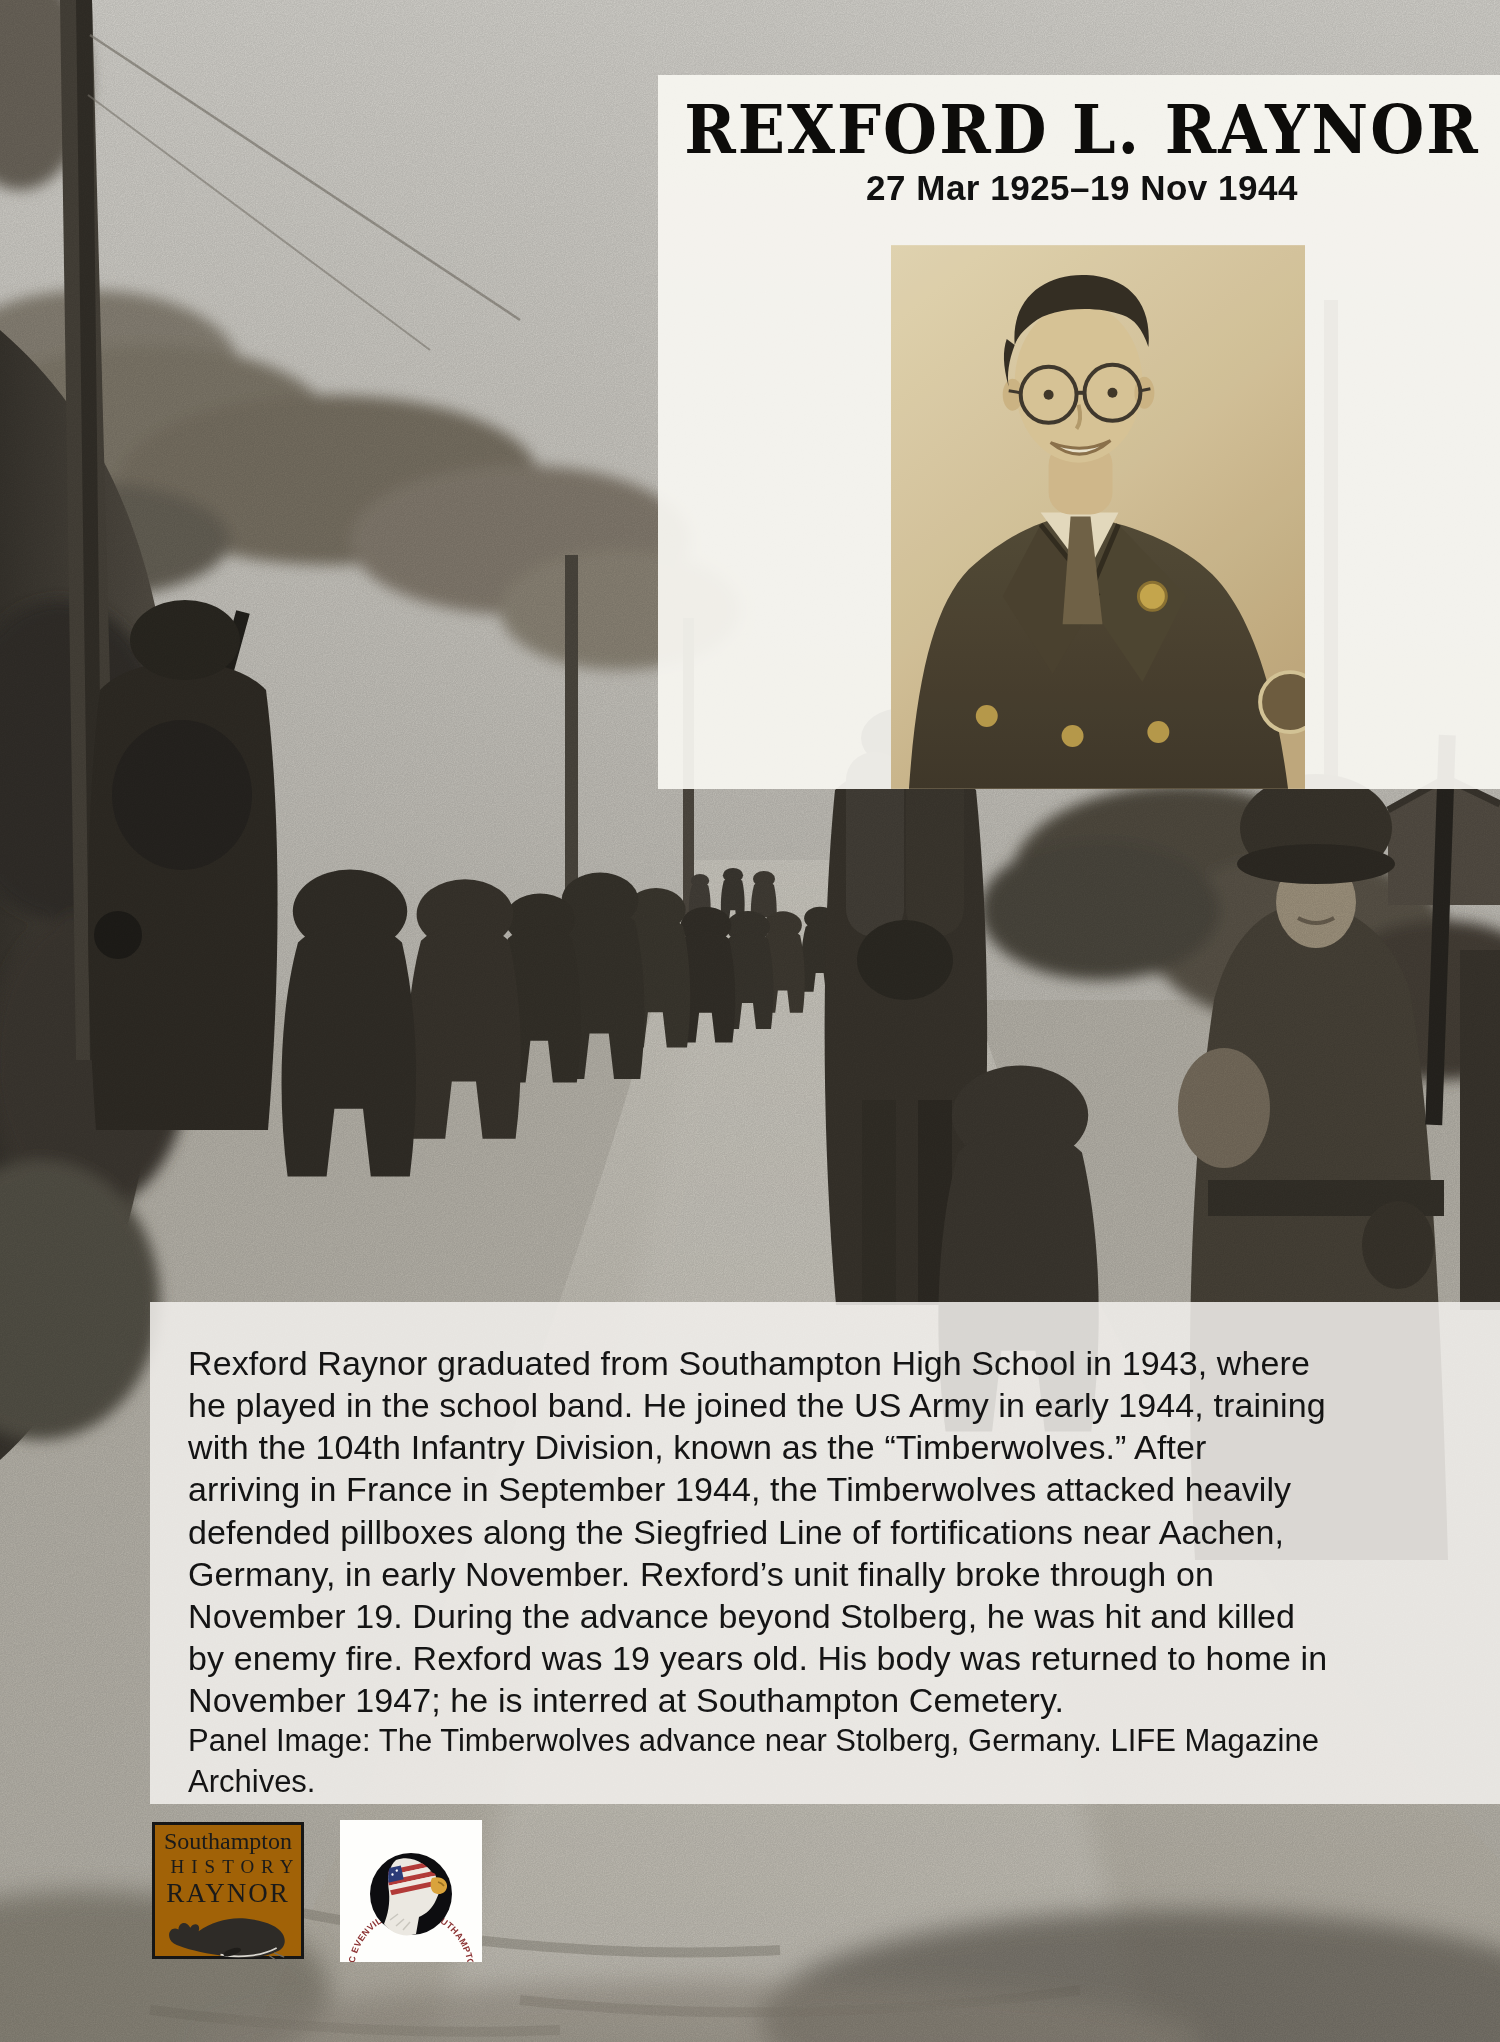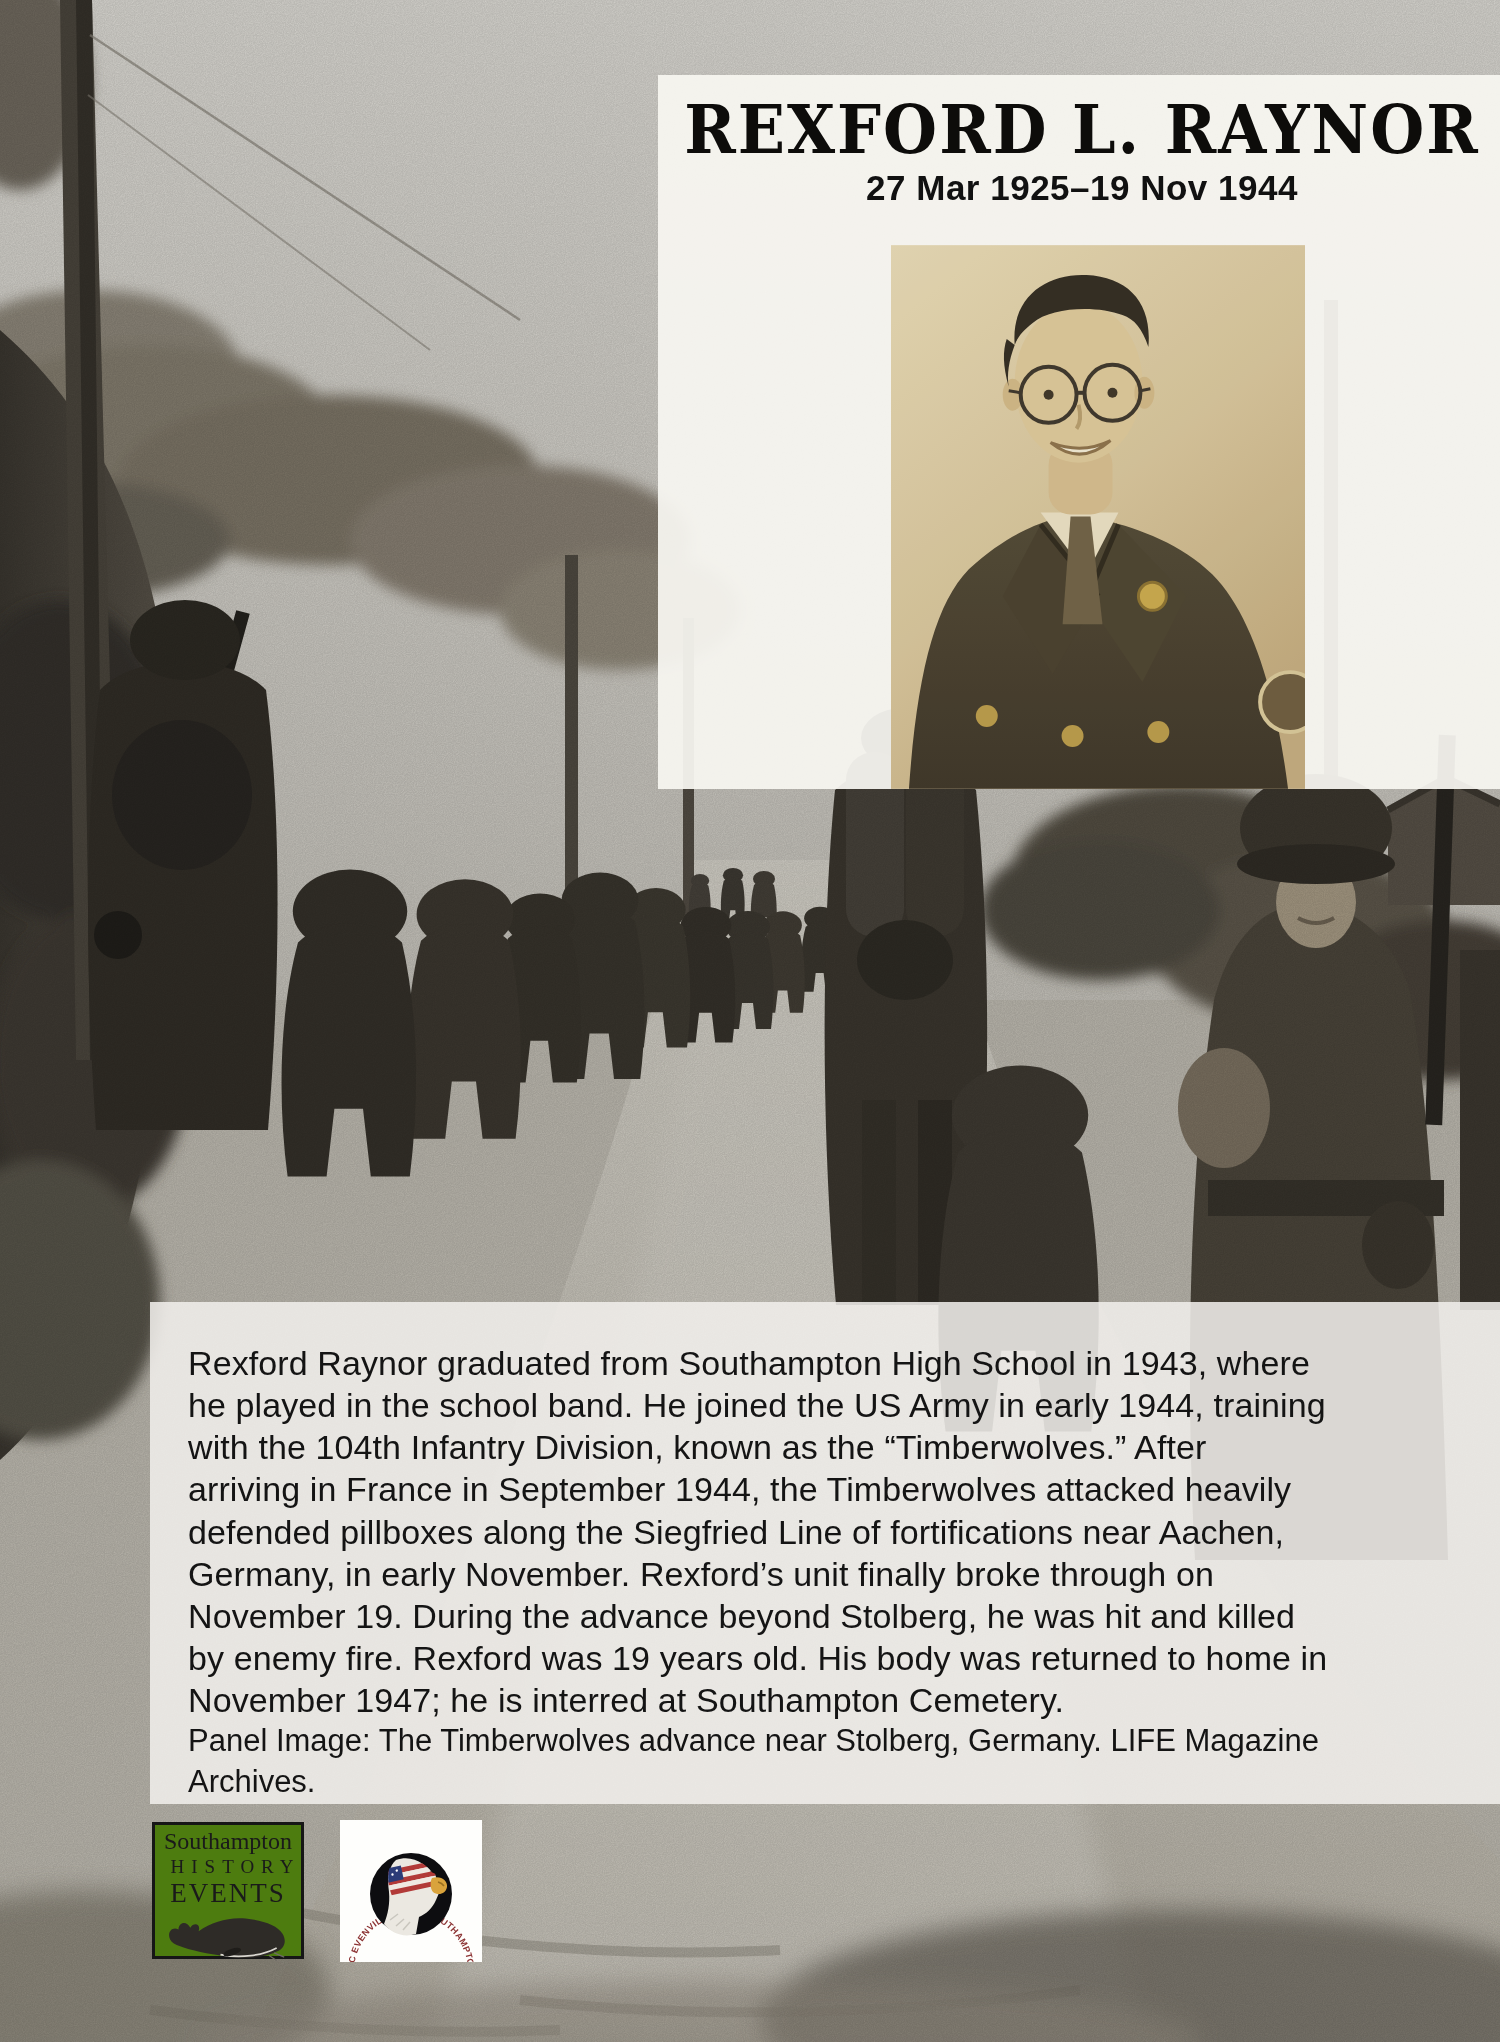--- a/index.html
+++ b/index.html
@@ -38,21 +38,21 @@
     margin:0;max-width:1140px;font-size:34px;line-height:1.24;letter-spacing:0.1px;
   }
   .credit{
     margin:0;max-width:1180px;font-size:31px;line-height:1.32;
   }
   .credit.first{margin-top:46px;}
 
   
   .museum-logo{
     position:absolute;left:152px;top:1822px;width:152px;height:137px;
-    background:#4d7c0f;border:3px solid #161616;box-sizing:border-box;
+    background:#a16207;border:3px solid #161616;box-sizing:border-box;
     text-align:center;color:#1a1a1a;
     font-family:"Liberation Serif","DejaVu Serif",serif;
   }
   .museum-logo .m1{font-size:24px;margin-top:3px;}
   .museum-logo .m2{font-size:19px;letter-spacing:7px;margin-top:1px;margin-left:15px;}
   .museum-logo .m3{font-size:27px;letter-spacing:2px;margin-top:0;}
   .museum-logo svg{display:block;margin:2px auto 0 auto;width:136px;height:52px;}
 
   
   .seal-logo{
@@ -258,21 +258,21 @@
   </section>
 
   <section class="text-panel">
     <p class="bio">Rexford Raynor graduated from Southampton High School in 1943, where he played in the school band. He joined the US Army in early 1944, training with the 104th Infantry Division, known as the “Timberwolves.” After arriving in France in September 1944, the Timberwolves attacked heavily defended pillboxes along the Siegfried Line of fortifications near Aachen, Germany, in early November. Rexford’s unit finally broke through on November 19. During the advance beyond Stolberg, he was hit and killed by enemy fire. Rexford was 19 years old. His body was returned to home in November 1947; he is interred at Southampton Cemetery.</p>
     <p class="credit">Panel Image: The Timberwolves advance near Stolberg, Germany. LIFE Magazine Archives.</p>
   </section>
 
   <div class="museum-logo">
     <div class="m1">Southampton</div>
     <div class="m2">HISTORY</div>
-    <div class="m3">EVENTS</div>
+    <div class="m3">RAYNOR</div>
     <svg viewBox="0 0 150 62" aria-hidden="true">
       <path fill="#2e2b27" d="M 6,34 C 2,26 8,18 16,22 C 16,13 26,11 30,20 C 34,13 43,15 40,24 C 56,13 76,7 96,9 C 116,11 134,17 140,27 C 145,35 143,44 134,48 C 118,56 94,58 72,54 C 52,51 30,47 18,42 C 12,40 8,38 6,34 Z"></path>
       <path d="M 66,52 C 90,57 116,53 133,44" stroke="#d9d6cf" stroke-width="2" fill="none"></path>
       <ellipse cx="80" cy="49" rx="11" ry="4" fill="#1f1d1a" transform="rotate(-18 80 49)"></ellipse>
       <path d="M 130,50 l 12,5 M 124,53 l 9,6" stroke="#6f6c66" stroke-width="1.5"></path>
     </svg>
   </div>
 
   <div class="seal-logo">
     <svg viewBox="0 0 142 142" aria-hidden="true">

